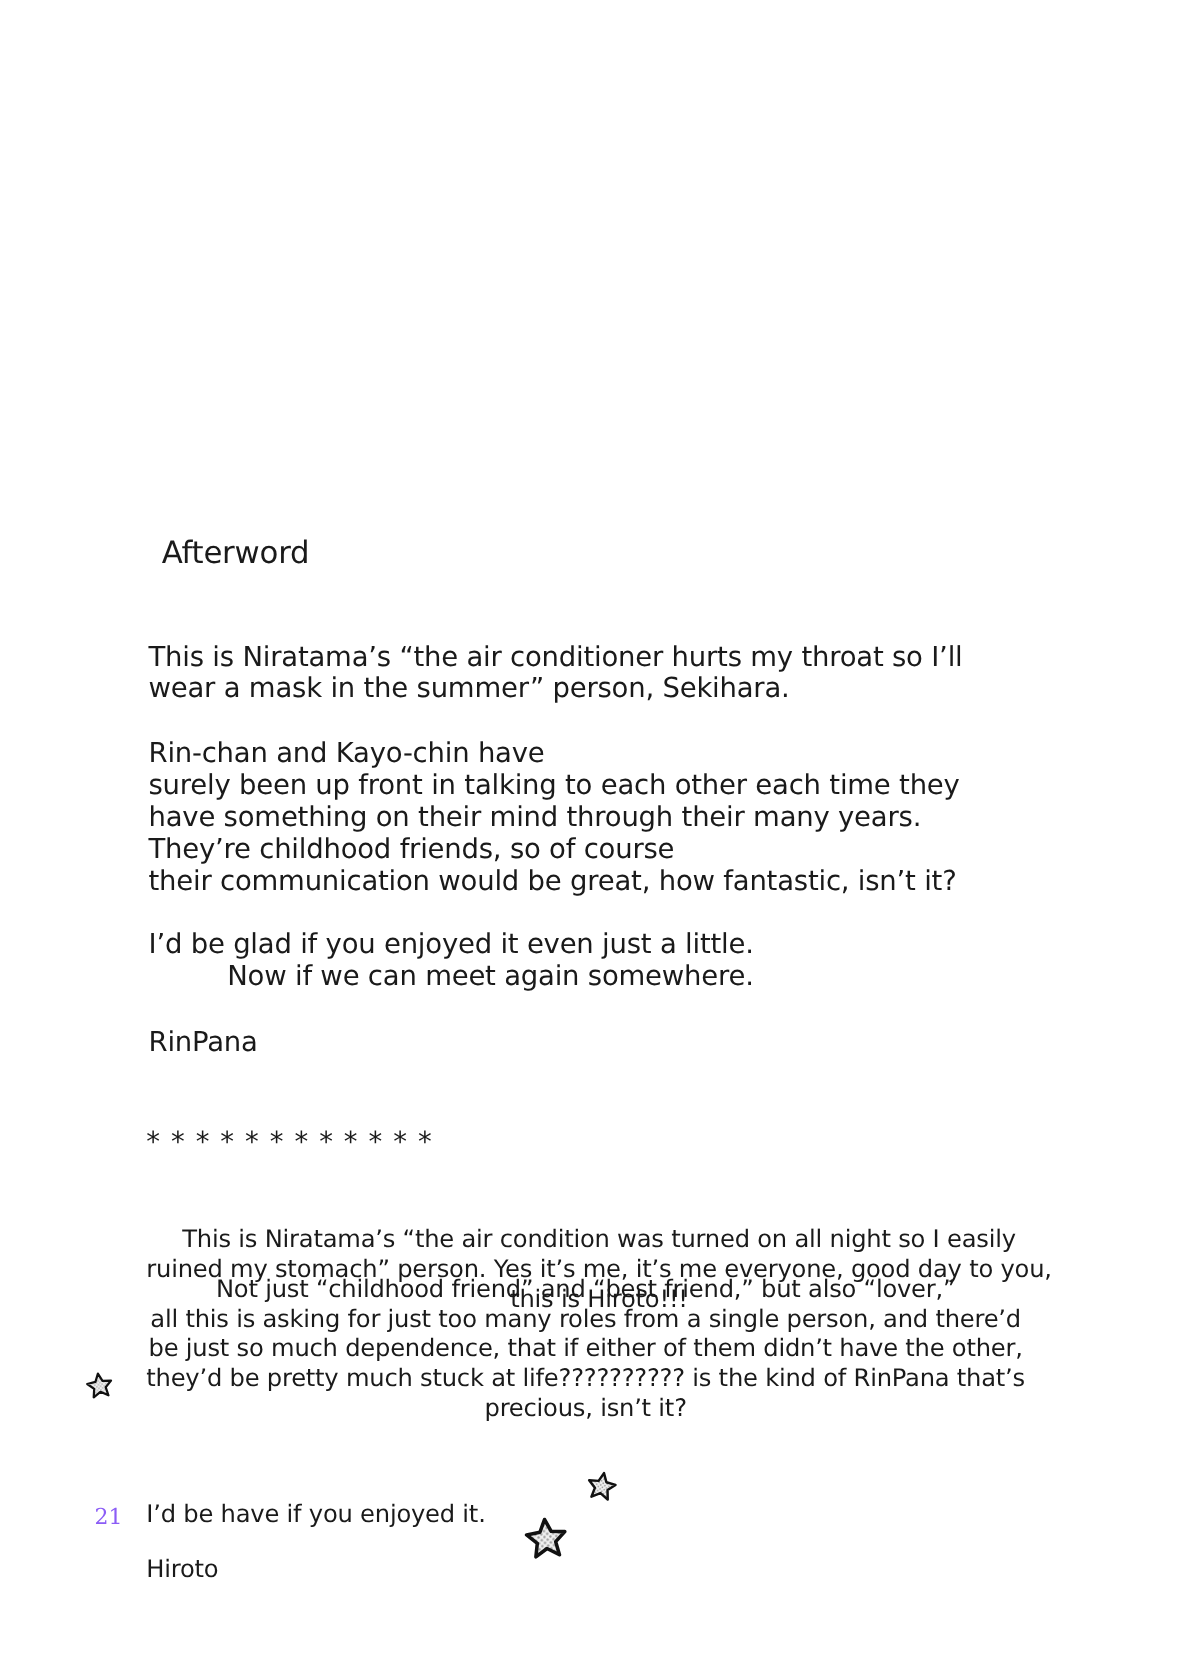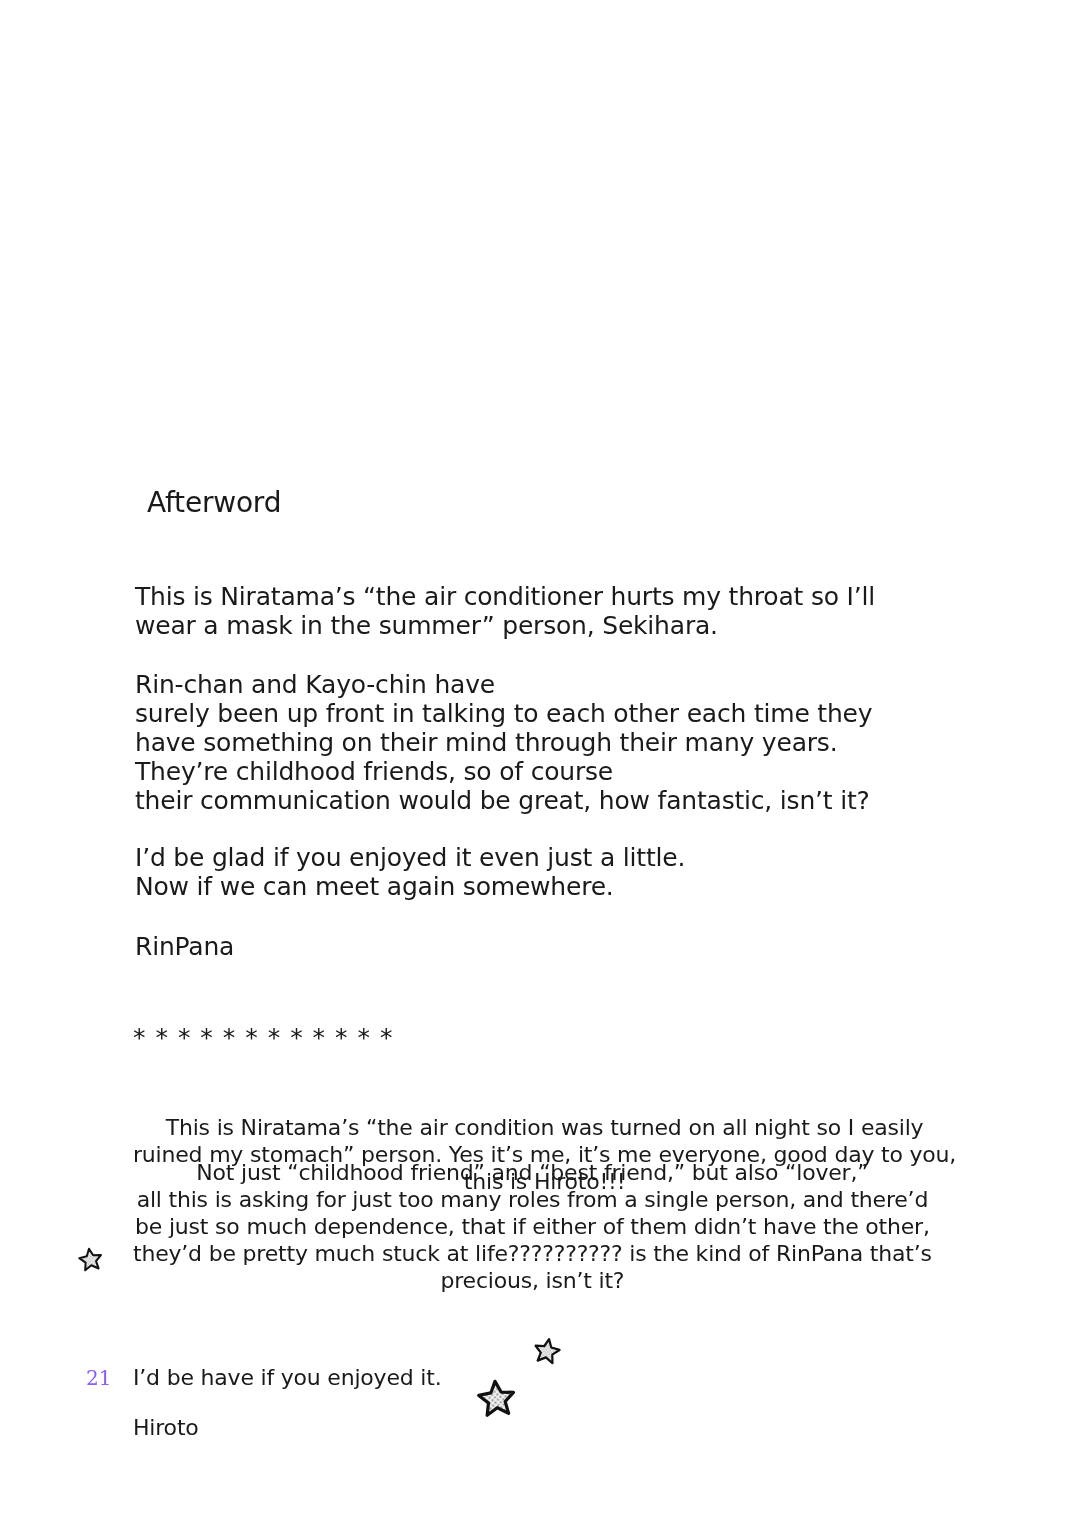--- a/index.html
+++ b/index.html
@@ -61,21 +61,21 @@
 
   <div class="txt top-text" style="left:135px; top:670px;">Rin-chan and Kayo-chin have
 surely been up front in talking to each other each time they
 have something on their mind through their many years.
 They’re childhood friends, so of course
 their communication would be great, how fantastic, isn’t it?</div>
 
   <div class="txt top-text" style="left:135px; top:582px;">This is Niratama’s “the air conditioner hurts my throat so I’ll
 wear a mask in the summer” person, Sekihara.</div>
 
-  <div class="txt top-text" style="left:135px; top:843px;">I’d be glad if you enjoyed it even just a little.
+  <div class="txt top-text" style="left:135px; top:843px;text-align:right;">I’d be glad if you enjoyed it even just a little.
 Now if we can meet again somewhere.</div>
 
   <div class="txt top-text" style="left:135px; top:932px;">RinPana</div>
 
   <div class="txt divider" style="left:133px; top:1023px;">* * * * * * * * * * * *</div>
 
   <div class="txt bottom-text" style="left:133px; top:1114px;">This is Niratama’s “the air condition was turned on all night so I easily
 ruined my stomach” person. Yes it’s me, it’s me everyone, good day to you,
 this is Hiroto!!!</div>
 

